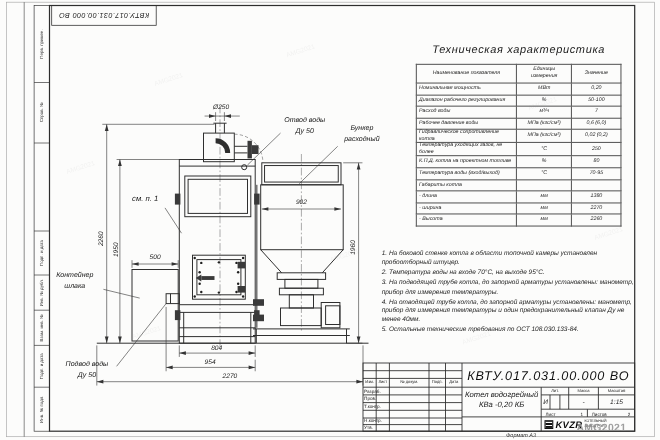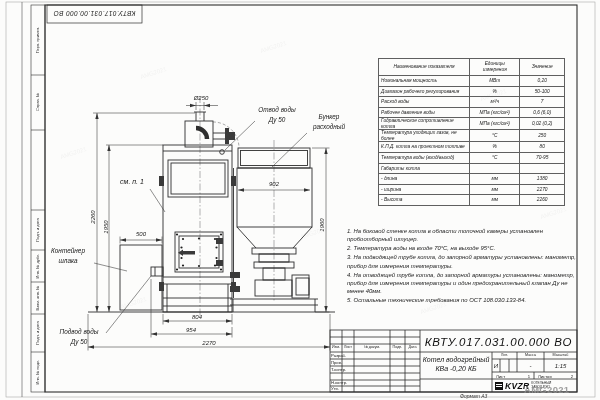--- a/index.html
+++ b/index.html
@@ -278,20 +278,21 @@
   <div class="dim" style="left:187px;top:95px;width:28px;">Ø250</div>
   <div class="dim" style="left:260px;top:181px;width:28px;">902</div>
   <div class="dim rot90" style="left:80px;top:214px;width:26px;">2260</div>
   <div class="dim rot90" style="left:93px;top:224px;width:26px;">1950</div>
   <div class="dim" style="left:127px;top:231px;width:28px;">500</div>
   <div class="dim rot90" style="left:309px;top:222px;width:26px;">1960</div>
   <div class="dim" style="left:183px;top:314px;width:28px;">804</div>
   <div class="dim" style="left:177px;top:327px;width:28px;">954</div>
   <div class="dim" style="left:195px;top:340px;width:28px;">2270</div>
 
+  <div class="tech-title">Техническая характеристика</div>
   <table class="tech">
     <thead>
       <tr>
         <th style="width:49%;">Наименование показателя</th>
         <th style="width:27%;">Единицы измерения</th>
         <th style="width:24%;">Значение</th>
       </tr>
     </thead>
     <tbody>
         <tr>

